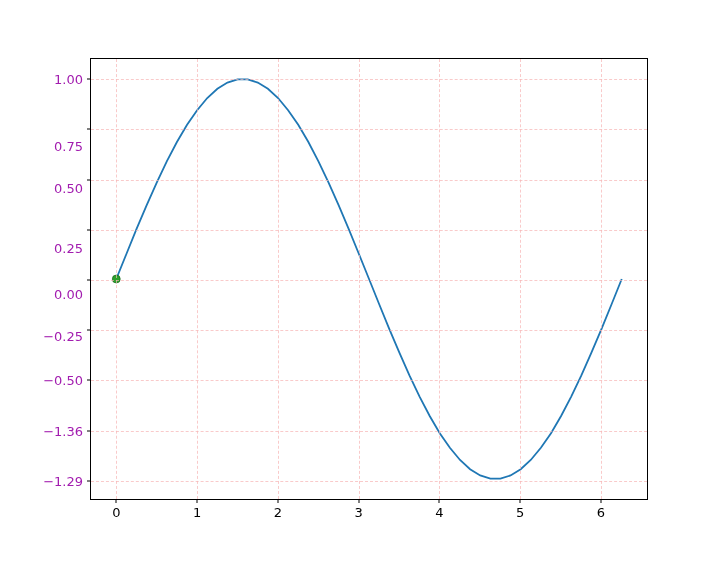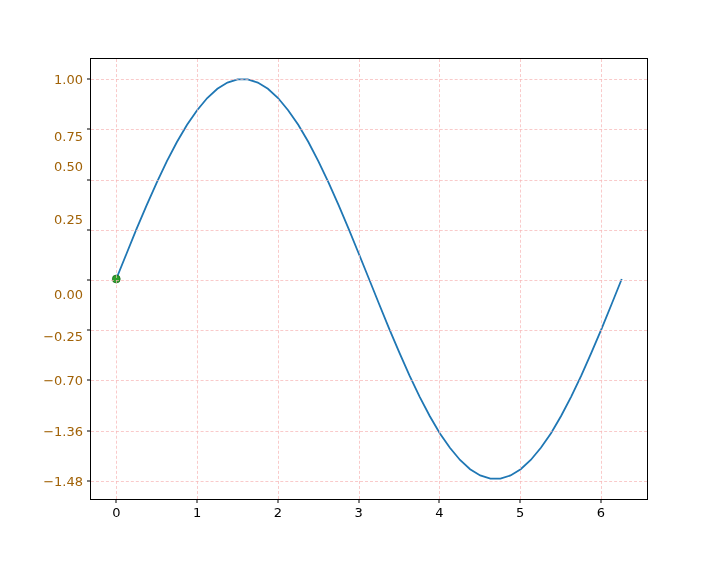--- a/index.html
+++ b/index.html
@@ -1,21 +1,21 @@
 <!DOCTYPE html>
 <html><head>
 <meta charset="utf-8">
 <style>
   html,body{margin:0;padding:0;width:720px;height:576px;background:#fff;font-family:'DejaVu Sans','Helvetica',sans-serif;}
   .figure{position:relative;width:720px;height:576px;}
   .axes{position:absolute;left:90px;top:58px;width:558px;height:442px;border:1px solid #000;box-sizing:border-box;}
   .grid-v{position:absolute;top:0;bottom:0;border-left:1px dashed #f7b5b5;opacity:.7;}
   .grid-h{position:absolute;left:0;right:0;border-top:1px dashed #f7b5b5;opacity:.7;}
   .xtick{position:absolute;top:100%;margin-top:6px;transform:translateX(-50%);font-size:13px;color:#000;}
-  .ytick{position:absolute;right:100%;margin-right:8px;transform:translateY(-50%);font-size:13px;color:#a16207;}
+  .ytick{position:absolute;right:100%;margin-right:8px;transform:translateY(-50%);font-size:13px;color:#a21caf;}
   .tick-mark-x{position:absolute;top:100%;width:1px;height:4px;background:#000;transform:translateX(-.5px);}
   .tick-mark-y{position:absolute;right:100%;height:1px;width:4px;background:#000;transform:translateY(-.5px);}
   svg.plot{position:absolute;left:0;top:0;width:100%;height:100%;overflow:visible;}
   .line{fill:none;stroke:#1f77b4;stroke-width:1.8;}
   .marker{fill:#2ca02c;stroke:#155d15;stroke-width:.6;}
 </style>
 </head>
 <body>
 
 <div class="figure">
@@ -40,39 +40,39 @@
       <div class="tick-mark-x" style="left: 348.316px;"></div>
       <div class="xtick" style="left: 348.316px;">4</div>
       <div class="grid-v" style="left: 429.057px;"></div>
       <div class="tick-mark-x" style="left: 429.057px;"></div>
       <div class="xtick" style="left: 429.057px;">5</div>
       <div class="grid-v" style="left: 509.798px;"></div>
       <div class="tick-mark-x" style="left: 509.798px;"></div>
       <div class="xtick" style="left: 509.798px;">6</div>
       <div class="grid-h" style="top: 421.909px;"></div>
       <div class="tick-mark-y" style="top: 421.909px;"></div>
-      <div class="ytick" style="top: 421.909px;">−1.48</div>
+      <div class="ytick" style="top: 421.909px;">−1.29</div>
       <div class="grid-h" style="top: 371.682px;"></div>
       <div class="tick-mark-y" style="top: 371.682px;"></div>
       <div class="ytick" style="top: 371.682px;">−1.36</div>
       <div class="grid-h" style="top: 321.455px;"></div>
       <div class="tick-mark-y" style="top: 321.455px;"></div>
-      <div class="ytick" style="top: 321.455px;">−0.70</div>
+      <div class="ytick" style="top: 321.455px;">−0.50</div>
       <div class="grid-h" style="top: 271.227px;"></div>
       <div class="tick-mark-y" style="top: 271.227px;"></div>
       <div class="ytick" style="top: 271.227px; margin-top: 6px;">−0.25</div>
       <div class="grid-h" style="top: 221px;"></div>
       <div class="tick-mark-y" style="top: 221px;"></div>
       <div class="ytick" style="top: 235px;">0.00</div>
       <div class="grid-h" style="top: 170.773px;"></div>
       <div class="tick-mark-y" style="top: 170.773px;"></div>
-      <div class="ytick" style="top: 160px; text-align: right;">0.25</div>
+      <div class="ytick" style="top: 189px; text-align: right;">0.25</div>
       <div class="grid-h" style="top: 120.545px;"></div>
       <div class="tick-mark-y" style="top: 120.545px;"></div>
-      <div class="ytick" style="top: 107px;">0.50</div>
+      <div class="ytick" style="top: 129px;">0.50</div>
       <div class="grid-h" style="top: 70.3182px;"></div>
       <div class="tick-mark-y" style="top: 70.3182px;"></div>
-      <div class="ytick" style="top: 77px; margin-left: 46px;">0.75</div>
+      <div class="ytick" style="top: 87px; margin-left: 46px;">0.75</div>
       <div class="grid-h" style="top: 20.0909px;"></div>
       <div class="tick-mark-y" style="top: 20.0909px;"></div>
       <div class="ytick" style="top: 20.0909px;">1.00</div>
     </div>
 </div>
 
 </body></html>

